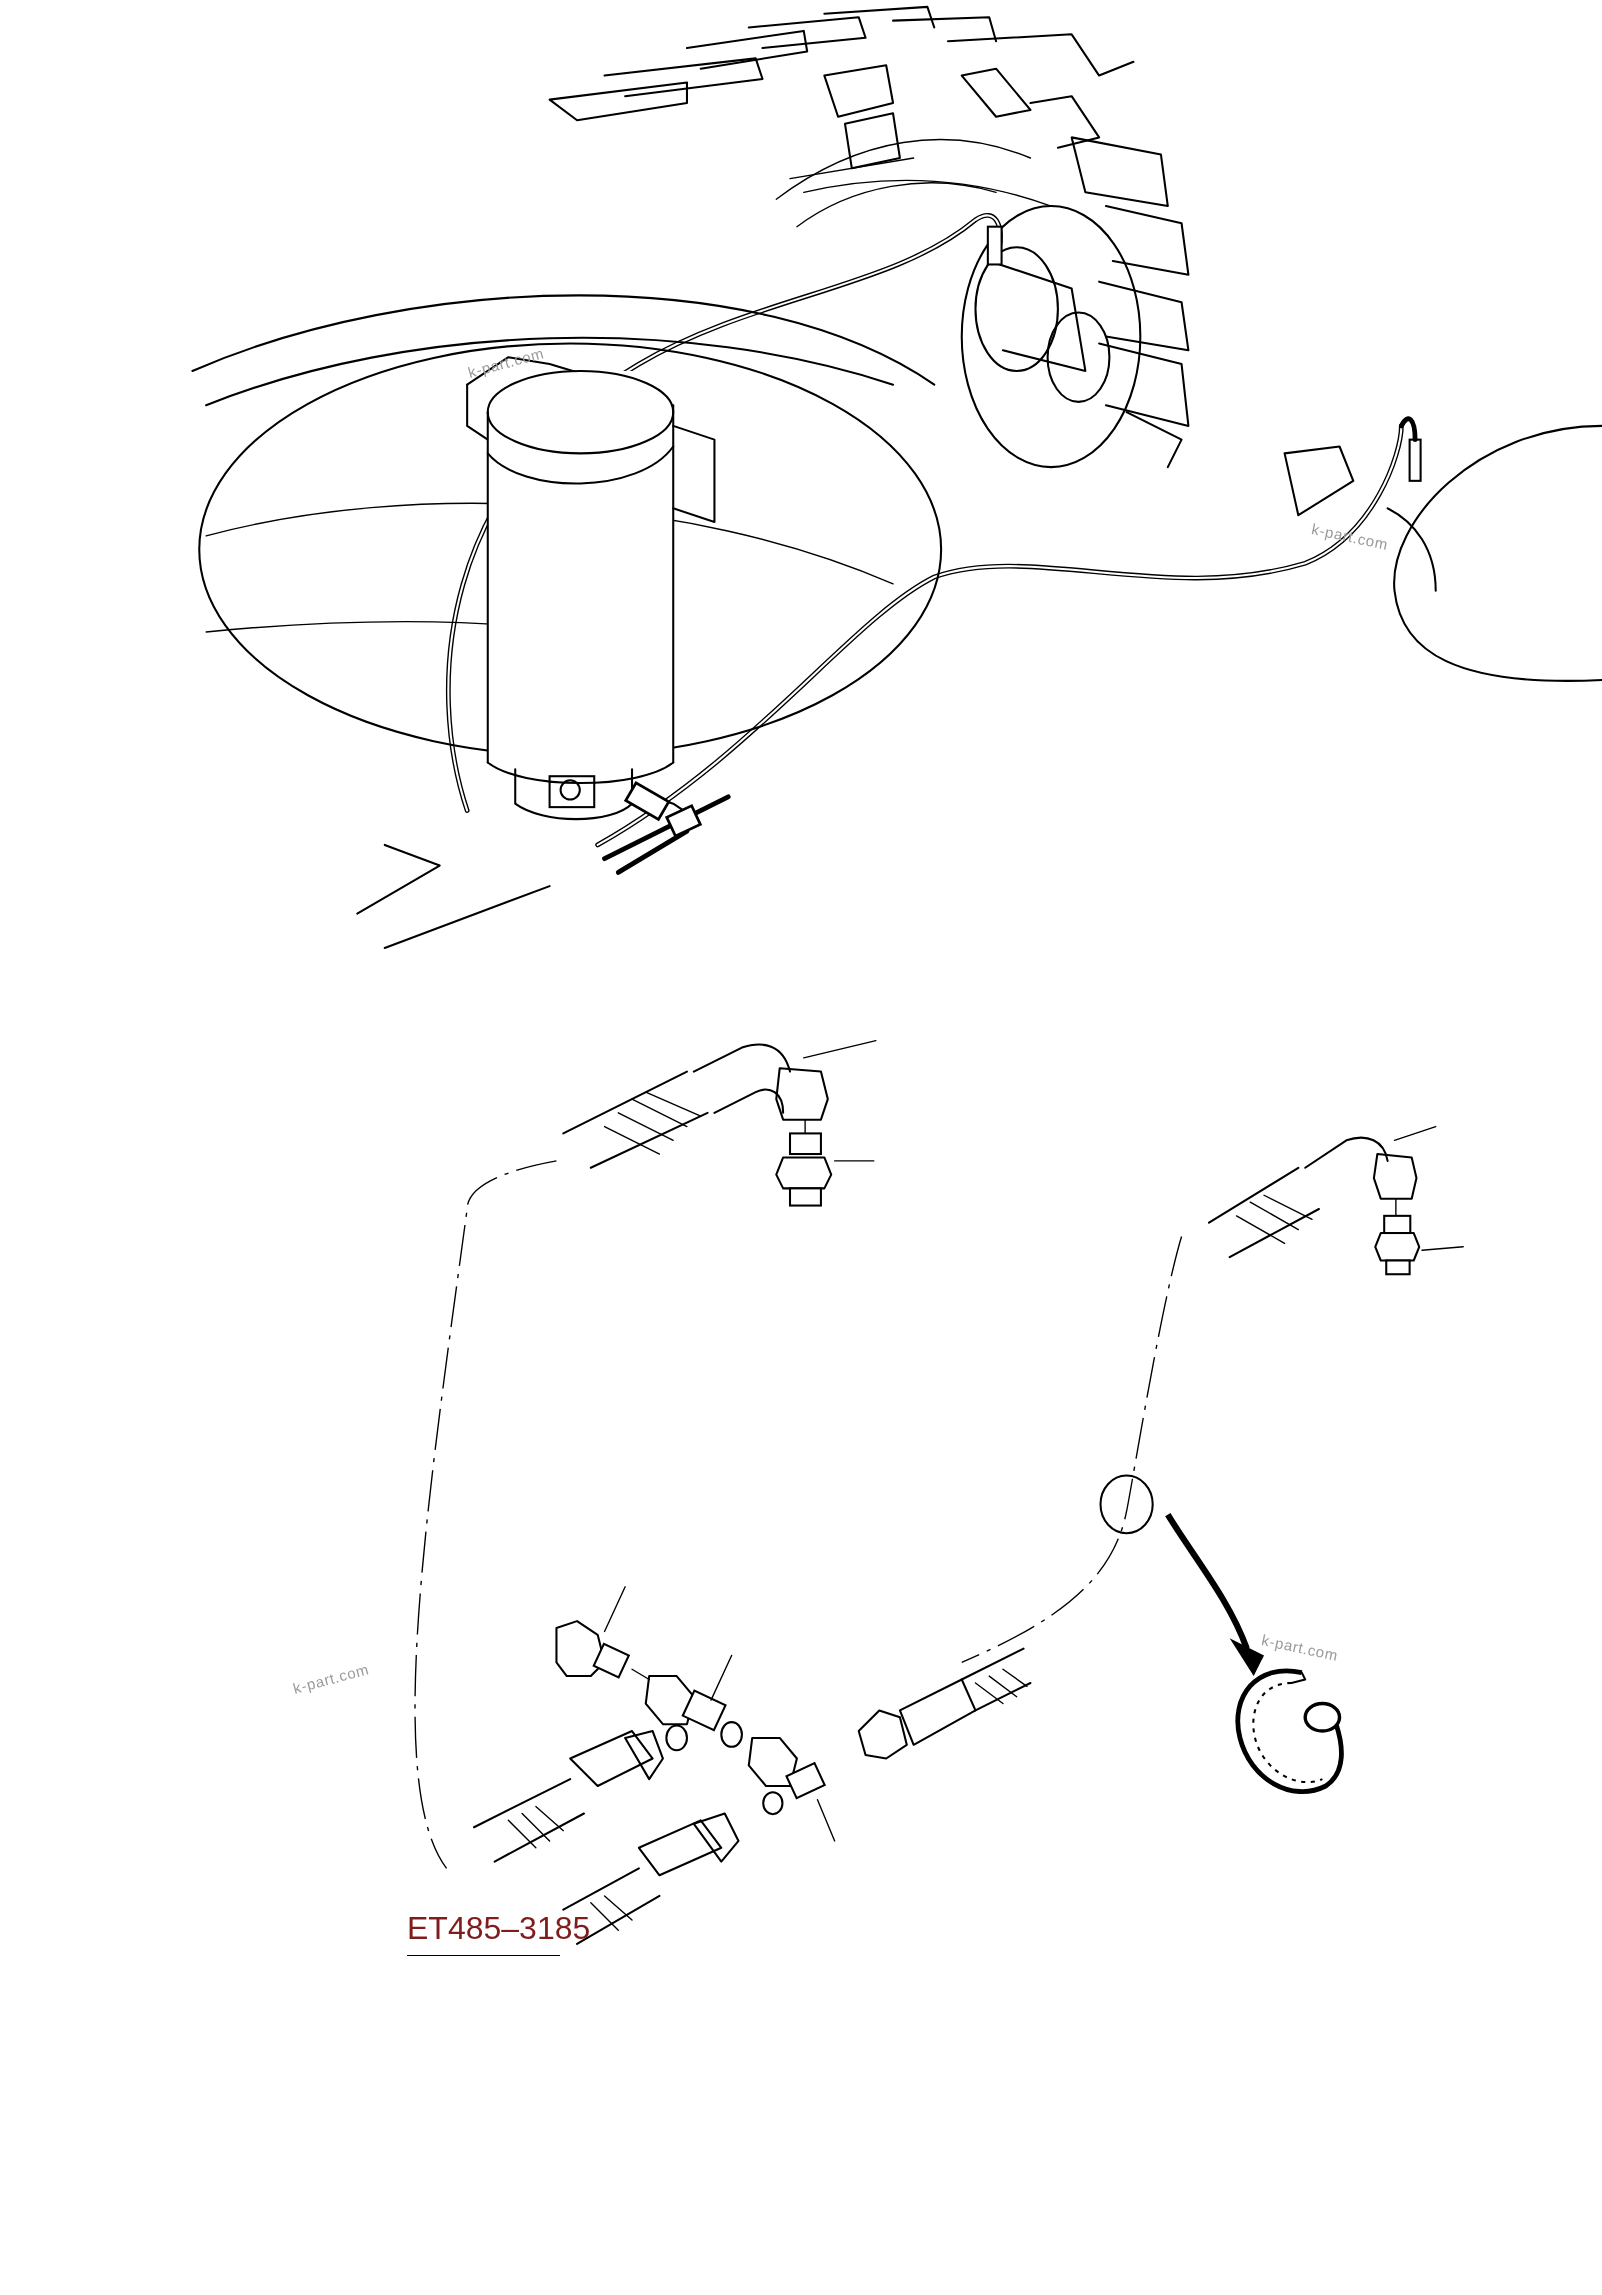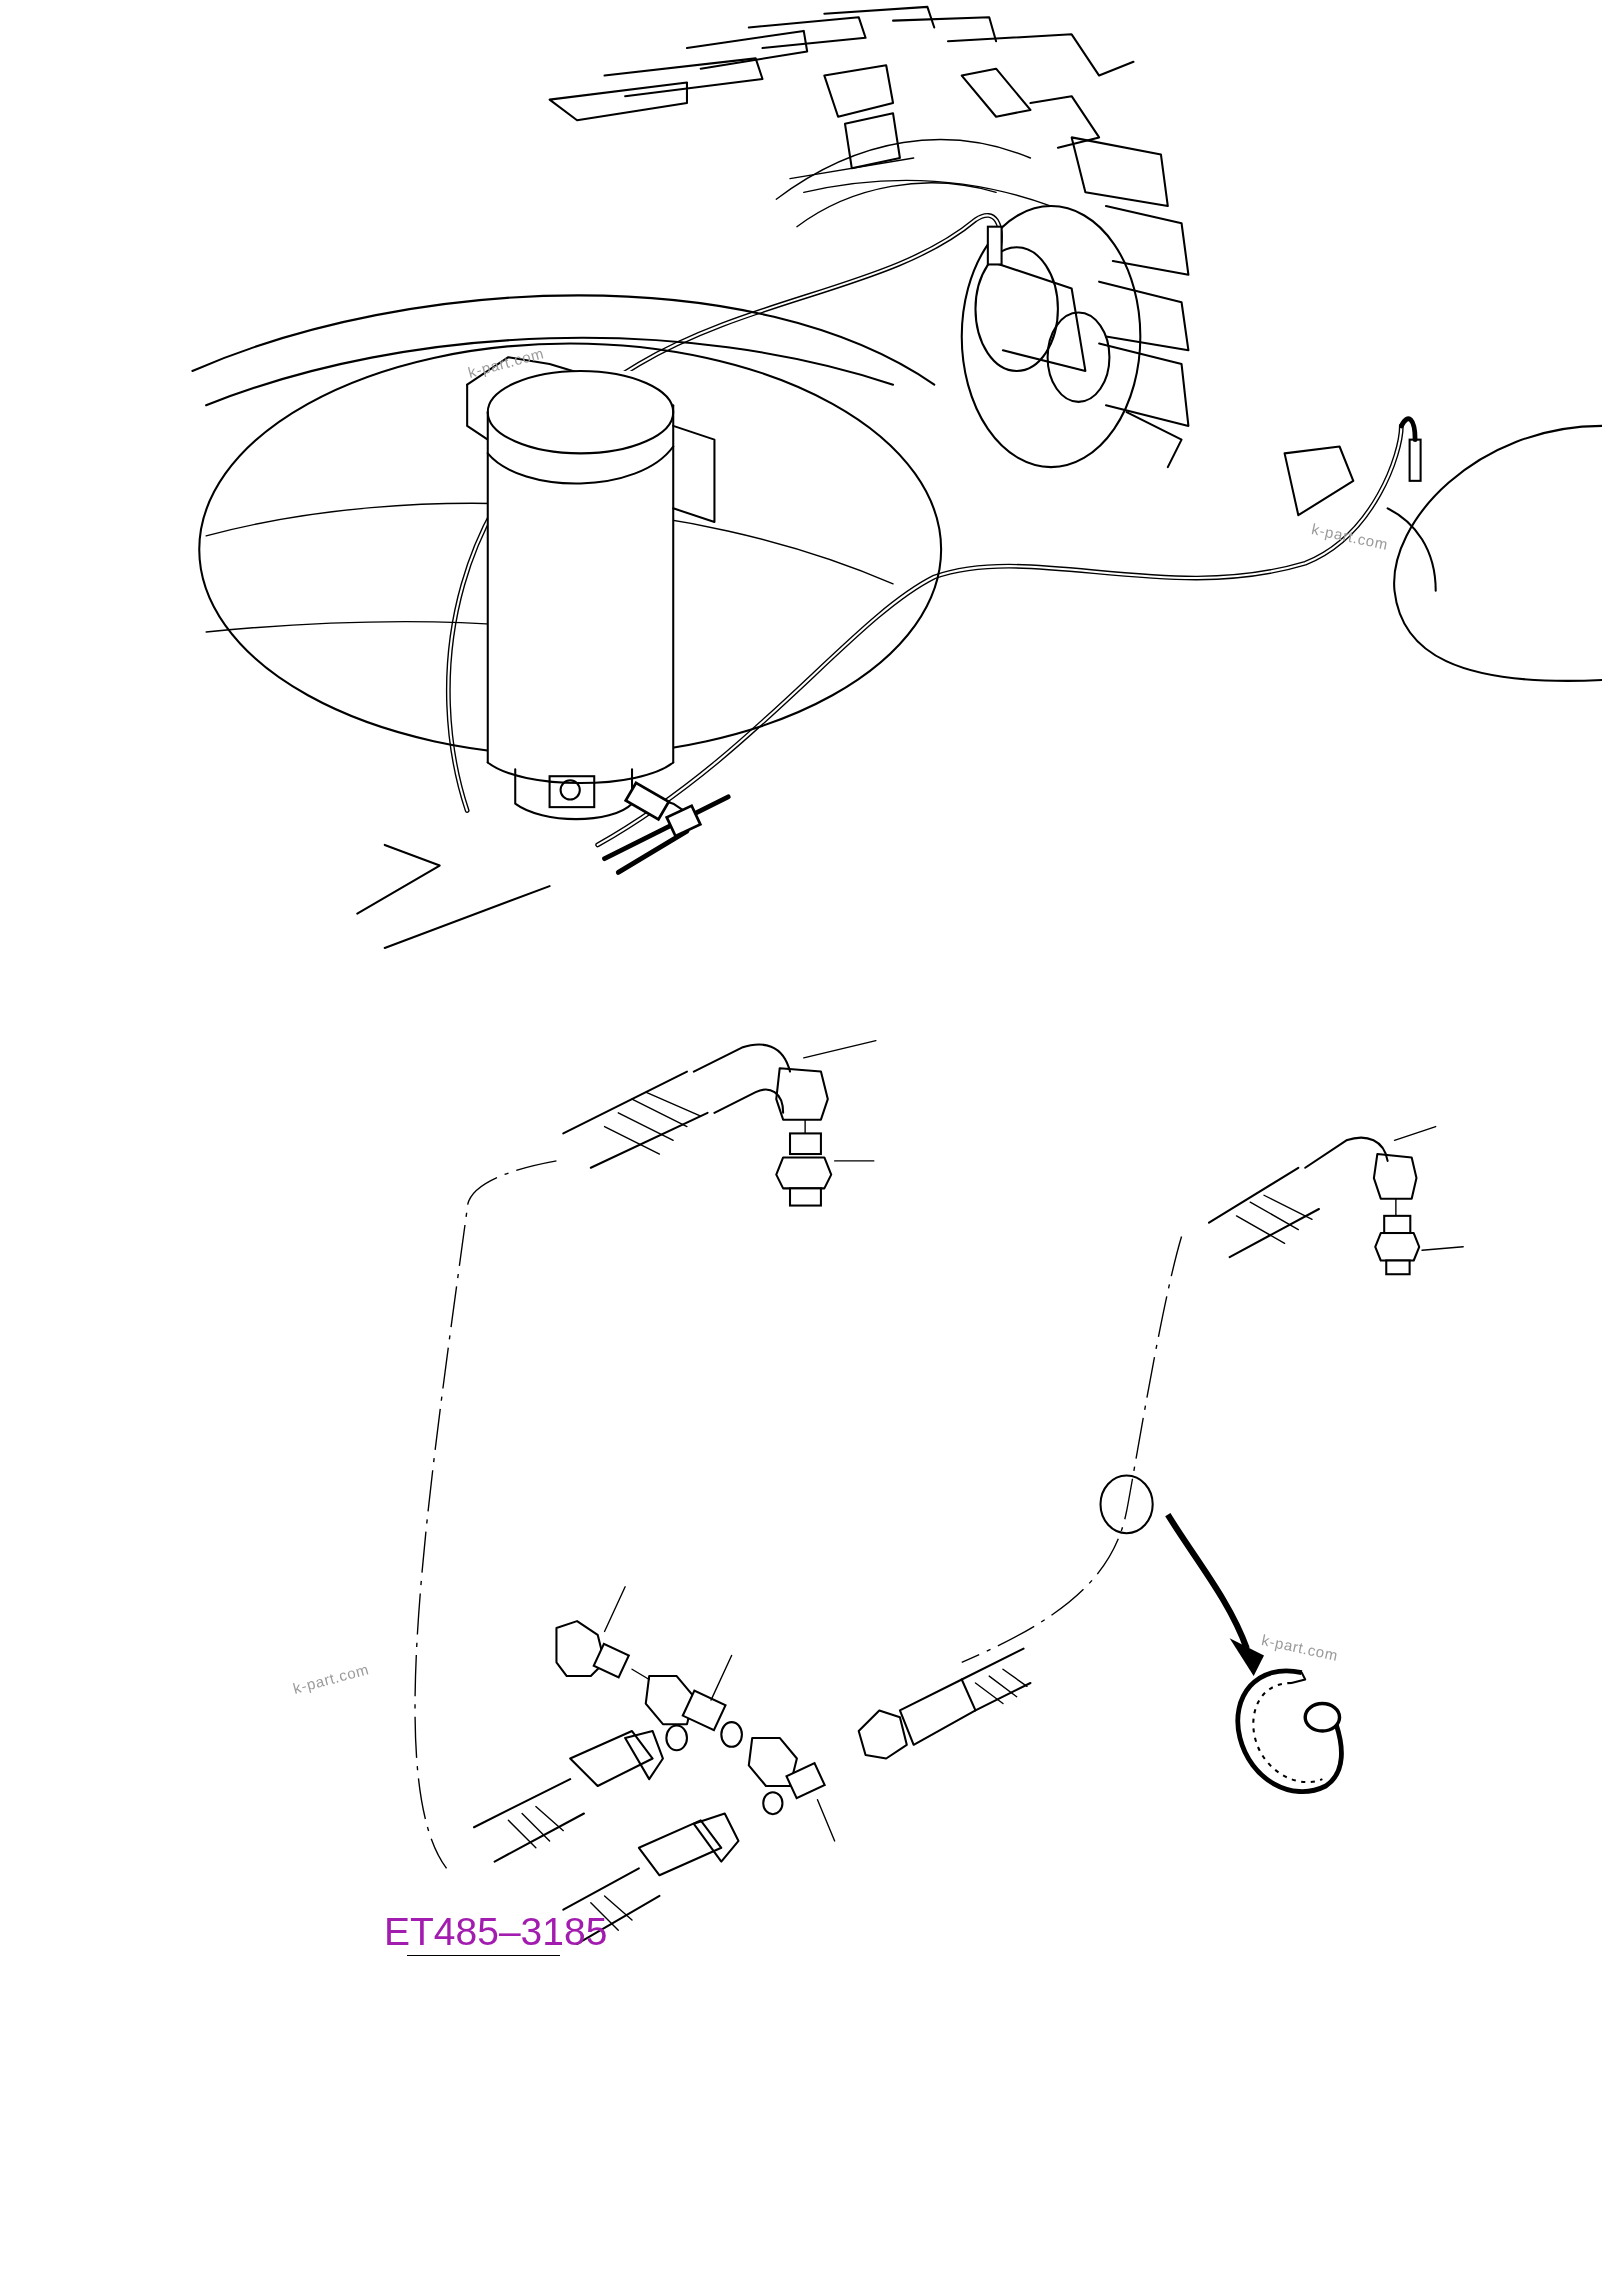--- a/index.html
+++ b/index.html
@@ -5,21 +5,21 @@
   html, body { margin:0; padding:0; background:#ffffff; }
   body { width:1602px; height:2295px; position:relative; overflow:hidden; font-family:"Liberation Sans", sans-serif; }
   svg.drawing { position:absolute; left:0; top:0; width:1602px; height:2295px; }
   .ln { fill:none; stroke:#000; stroke-width:3; stroke-linecap:round; stroke-linejoin:round; }
   .thin { fill:none; stroke:#000; stroke-width:2; stroke-linecap:round; }
   .hose { fill:none; stroke:#000; stroke-width:7; stroke-linecap:round; }
   .hosew { fill:none; stroke:#fff; stroke-width:3; stroke-linecap:round; }
   .dash { fill:none; stroke:#000; stroke-width:2; stroke-dasharray:60 12 6 12; }
   .solid { fill:#000; }
   .wm { position:absolute; color:#9a9a9a; font-size:15px; letter-spacing:0.7px; white-space:nowrap; }
-  .ref { position:absolute; left:384px; top:1912px; font-size:39px; color:#a21caf; line-height:1; }
+  .ref { position:absolute; left:407px; top:1912px; font-size:32px; color:#7f1d1d; line-height:1; }
   .ref-underline { position:absolute; left:407px; top:1955px; width:153px; height:1.4px; background:#000; }
 </style>
 </head>
 <body>
 
 <svg class="drawing" viewBox="0 0 2332 3341" xmlns="http://www.w3.org/2000/svg">
 
   <g>
 
     <path class="ln" d="M800 145 L1000 120 L1000 150 L840 175 Z"></path>

